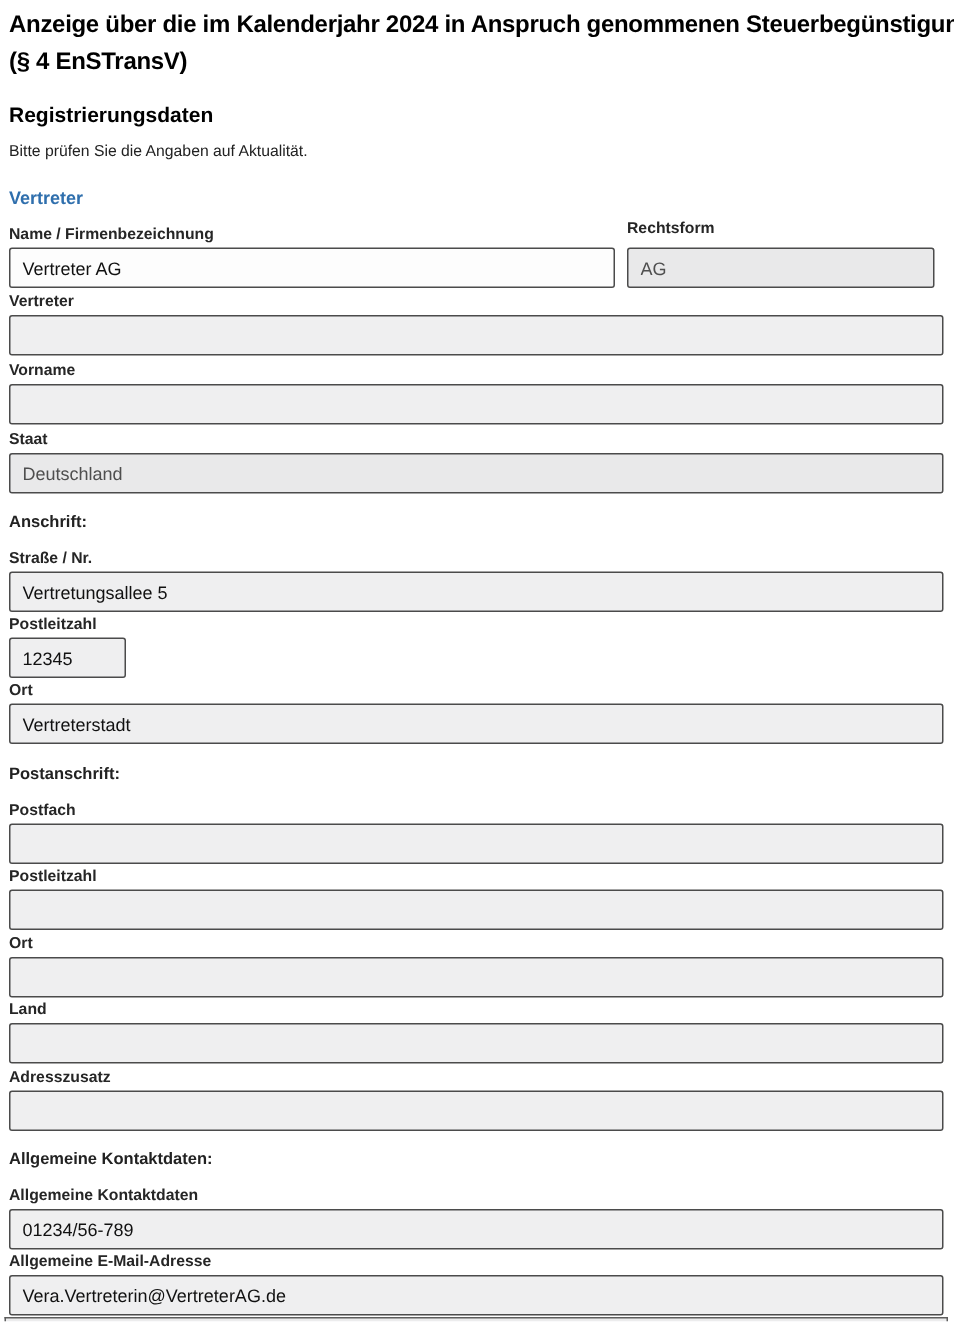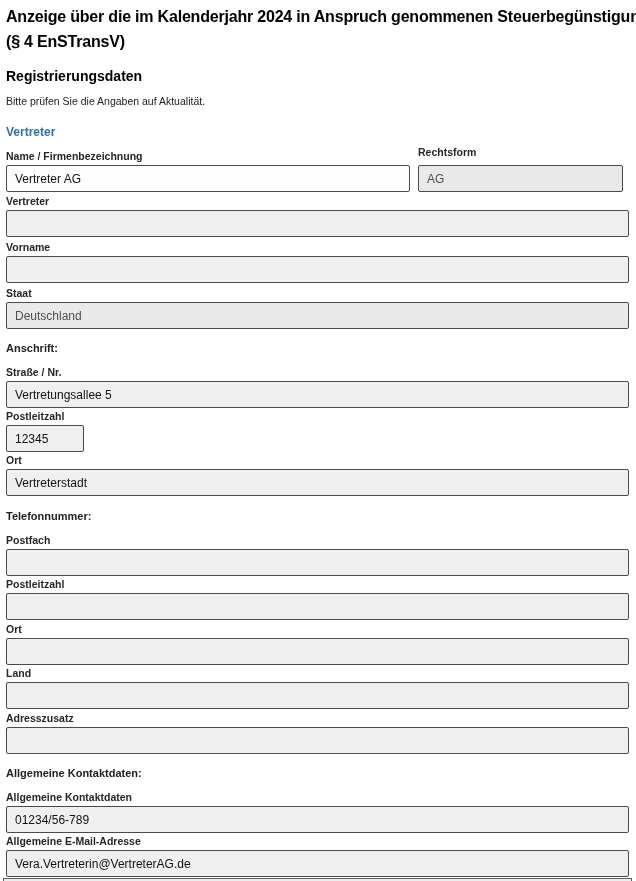--- a/index.html
+++ b/index.html
@@ -91,21 +91,21 @@
   <div class="mt2 plz">
     <div class="field-label">Postleitzahl</div>
     <input class="field-input" value="12345" style="">
   </div>
 
   <div class="mt2">
     <div class="field-label">Ort</div>
     <input class="field-input" value="Vertreterstadt" style="">
   </div>
 
-  <div class="sec mt14">Telefonnummer:</div>
+  <div class="sec mt14">Postanschrift:</div>
 
   <div class="mt11">
     <div class="field-label">Postfach</div>
     <input class="field-input" value="" style="">
   </div>
 
   <div class="mt2">
     <div class="field-label">Postleitzahl</div>
     <input class="field-input" value="" style="">
   </div>

